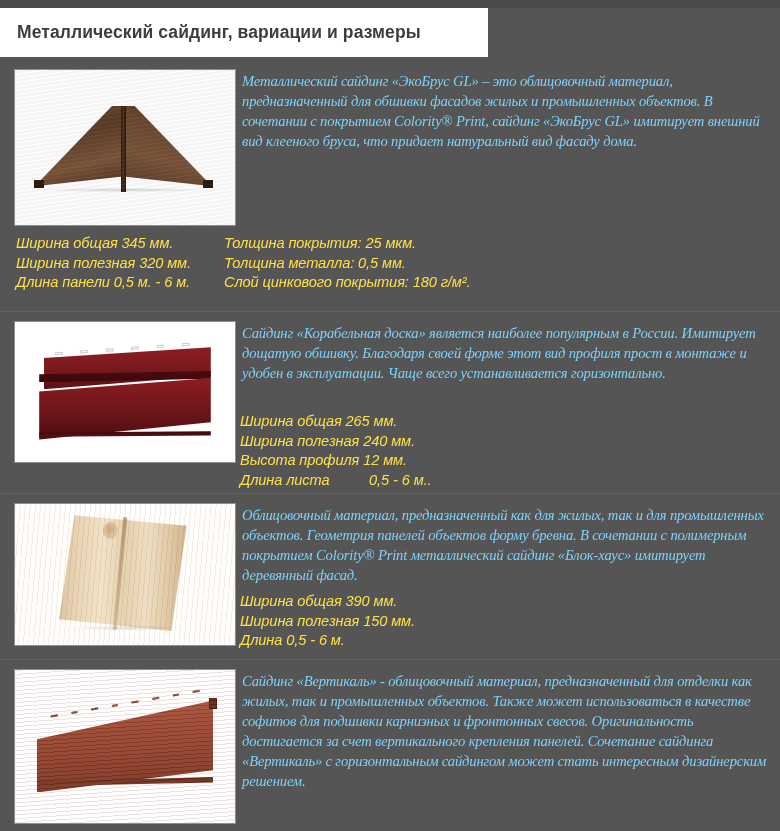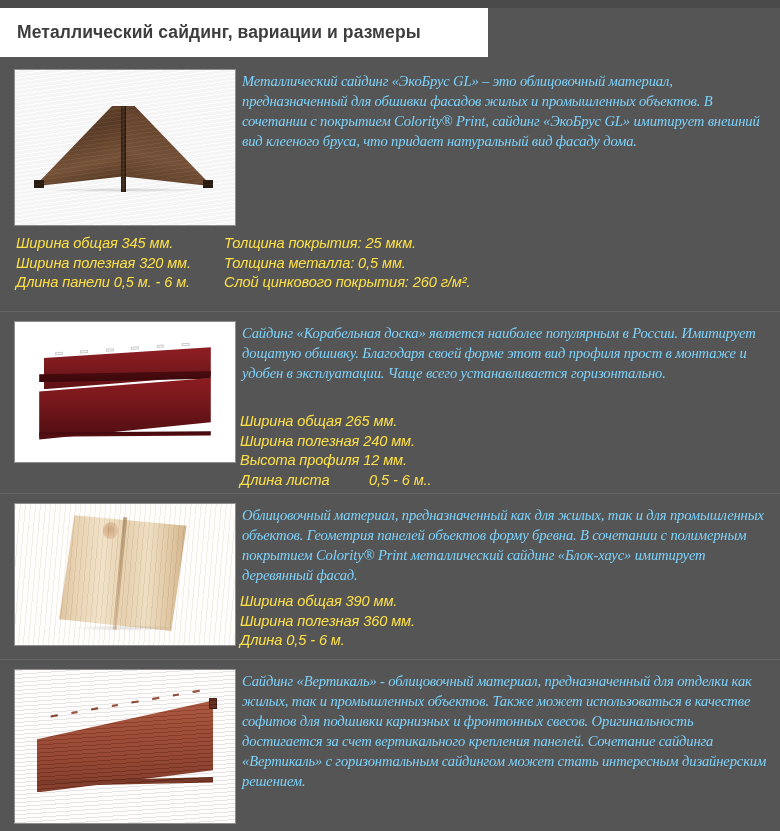--- a/index.html
+++ b/index.html
@@ -302,21 +302,21 @@
     </div>
 
     <div class="desc" style="left:242px; top:14px; width:528px;">Металлический сайдинг «ЭкоБрус GL» – это облицовочный материал, предназначенный для обшивки фасадов жилых и промышленных объектов. В сочетании с покрытием Colority® Print, сайдинг «ЭкоБрус GL» имитирует внешний вид клееного бруса, что придает натуральный вид фасаду дома.</div>
 
     <div class="spec" style="left:16px; top:177px; width:200px;">Ширина общая 345 мм.
 Ширина полезная 320 мм.
 Длина панели 0,5 м. - 6 м.</div>
 
     <div class="spec" style="left:224px; top:177px; width:420px;">Толщина покрытия: 25 мкм.
 Толщина металла: 0,5 мм.
-Слой цинкового покрытия: 260 г/м².</div>
+Слой цинкового покрытия: 180 г/м².</div>
 
     <div class="divider" style="left:0px; top:254px; width:780px;"></div>
   </div>
 
   <div class="row">
 
     <div class="photo-frame" style="left:14px; top:264px; width:222px; height:142px;">
       <div class="photo-inner">
         <div class="p2-top"></div>
         <div class="p2-lip"></div>
@@ -351,21 +351,21 @@
         <div class="p3-groove"></div>
         <div class="p3-knot"></div>
         <div class="p3-shadow"></div>
         <div class="p3-grain"></div>
       </div>
     </div>
 
     <div class="desc" style="left:242px; top:448px; width:528px;">Облицовочный материал, предназначенный как для жилых, так и для промышленных объектов. Геометрия панелей объектов форму бревна. В сочетании с полимерным покрытием Colority® Print металлический сайдинг «Блок-хаус» имитирует деревянный фасад.</div>
 
     <div class="spec" style="left:240px; top:535px; width:400px;">Ширина общая 390 мм.
-Ширина полезная 360 мм.
+Ширина полезная 150 мм.
 Длина 0,5 - 6 м.</div>
 
     <div class="divider" style="left:0px; top:602px; width:780px;"></div>
   </div>
 
   <div class="row">
 
     <div class="photo-frame" style="left:14px; top:612px; width:222px; height:155px;">
       <div class="photo-inner">
         <div class="p4-body"></div>

